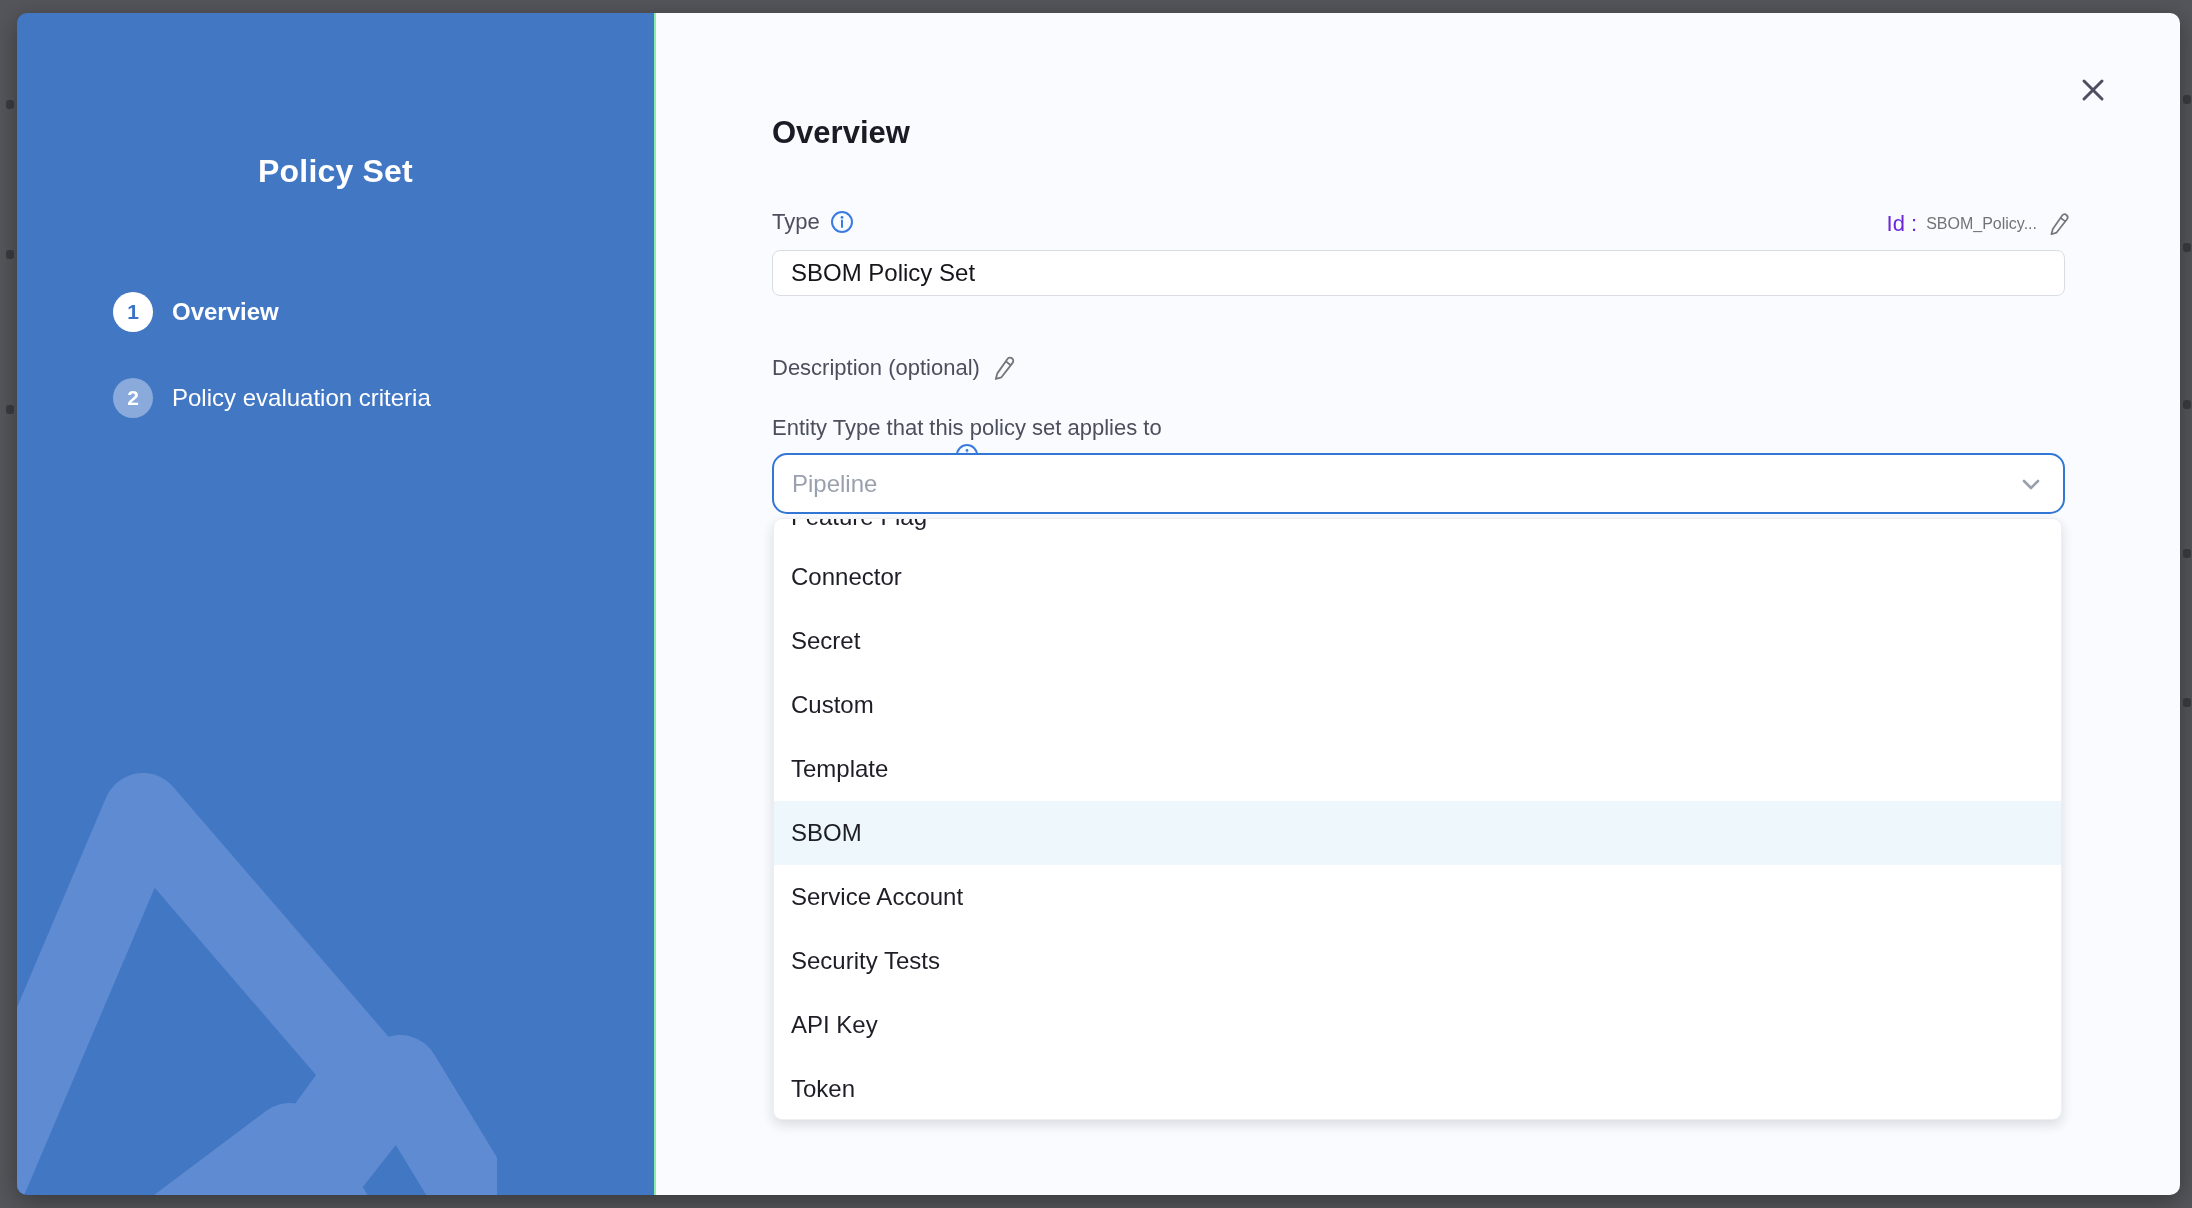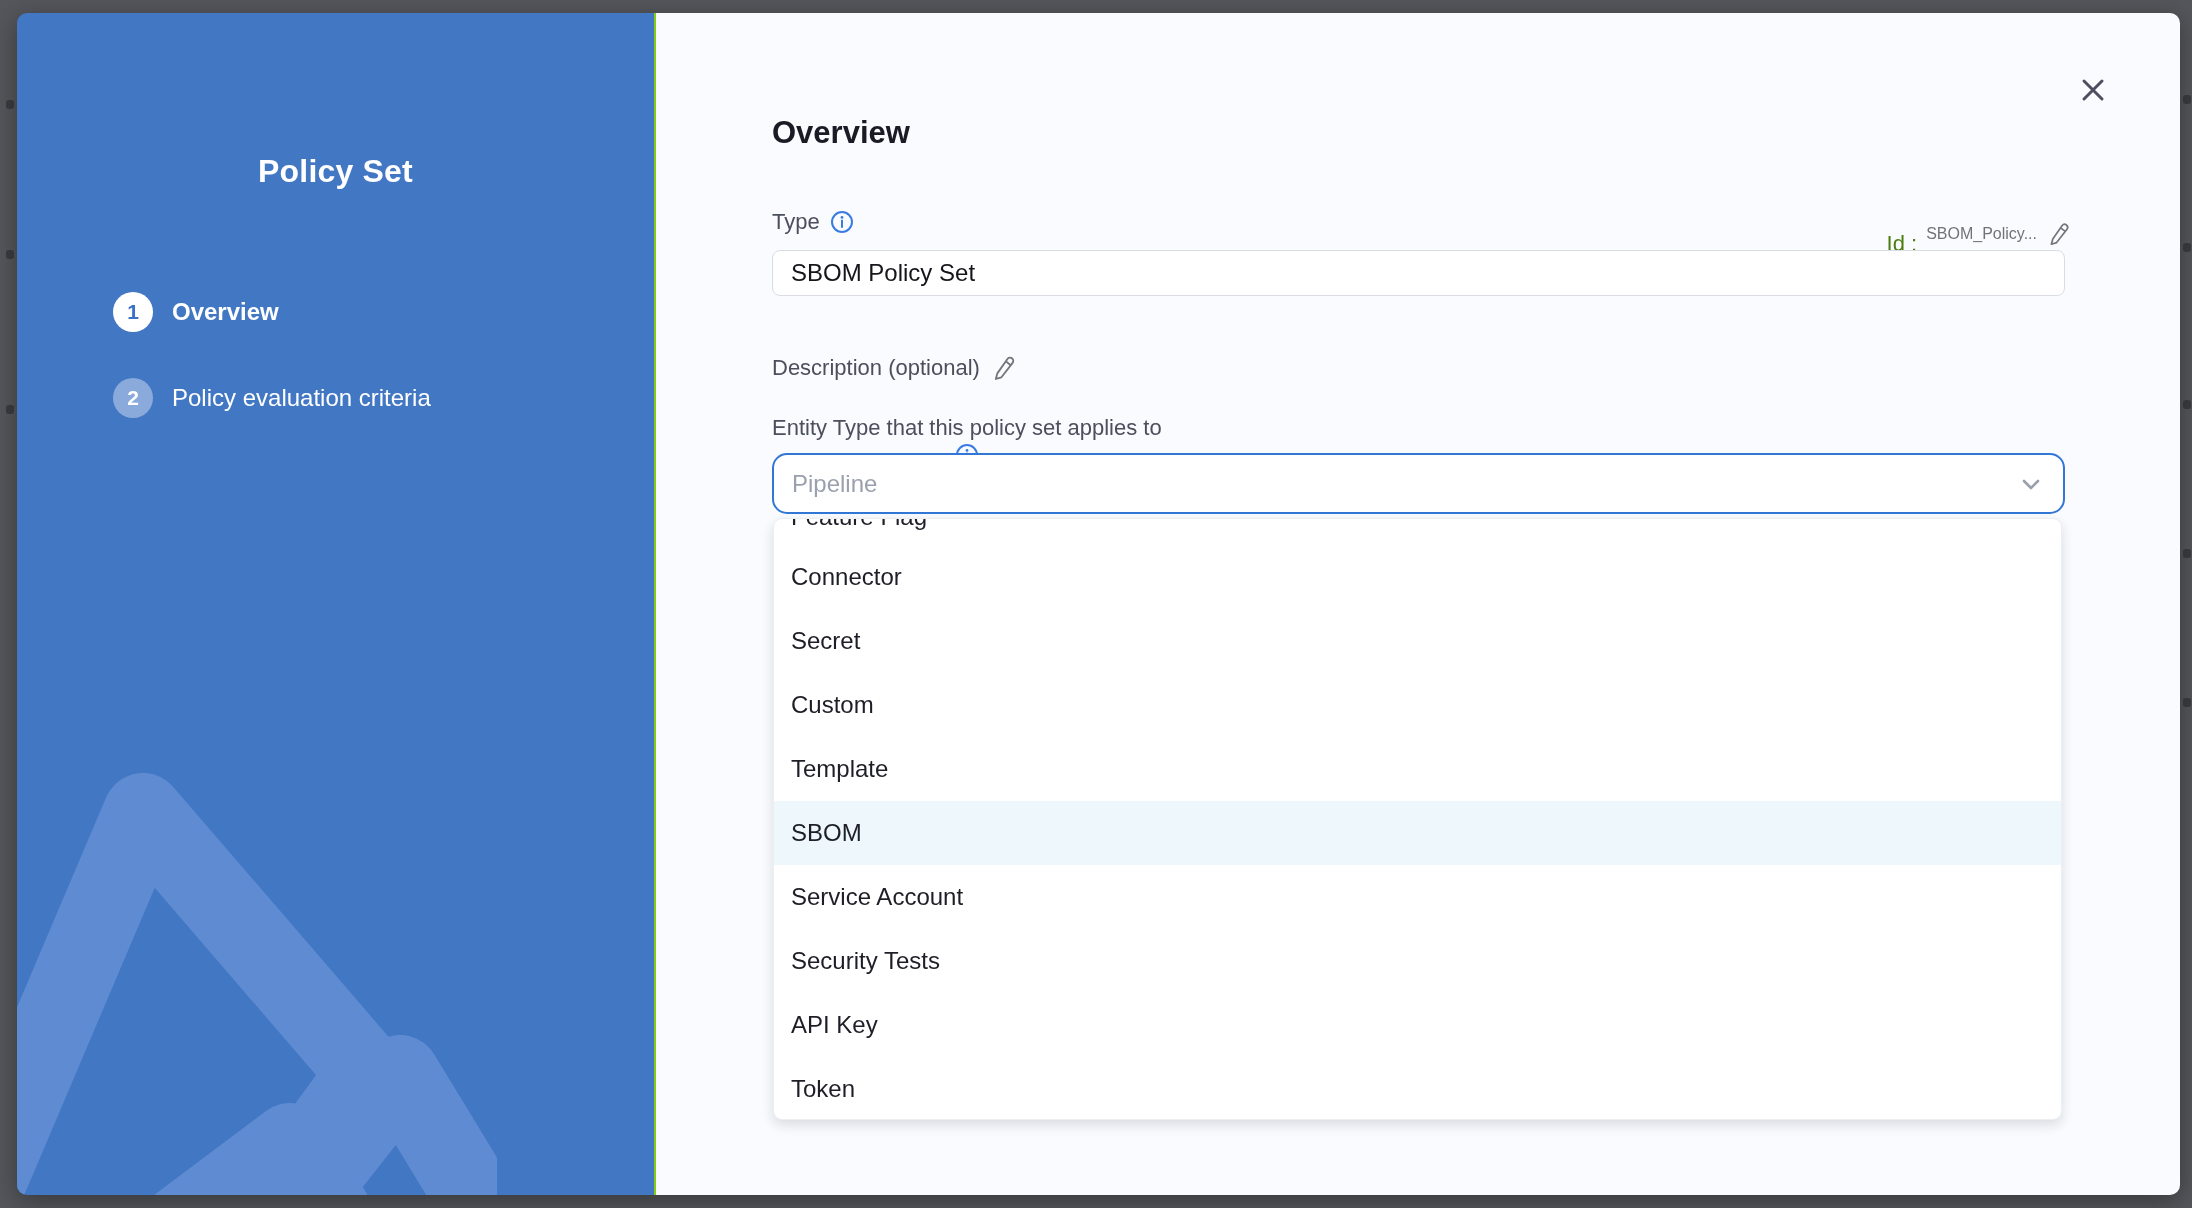--- a/index.html
+++ b/index.html
@@ -9,21 +9,21 @@
 
   
   .bg-mark { position:absolute; background:#3A3C41; border-radius:3px; width:8px; height:9px; }
 
   .modal { position:absolute; left:17px; top:13px; width:2163px; height:1182px;
            border-radius:10px; overflow:hidden; display:flex;
            box-shadow:0 6px 24px rgba(0,0,0,.35); }
 
   
   .sidebar { position:relative; width:639px; background:#4277C4; overflow:hidden;
-             border-right:2px solid #84cc16; flex:0 0 auto; }
+             border-right:2px solid #86efac; flex:0 0 auto; }
   .sidebar-title { position:absolute; top:140px; left:0; width:100%; text-align:center;
                    color:#FFFFFF; font-size:32px; font-weight:bold; letter-spacing:.2px; }
   .step { position:absolute; left:96px; display:flex; align-items:center; gap:19px; }
   .step-circle { width:40px; height:40px; border-radius:50%; display:flex; align-items:center;
                  justify-content:center; font-size:21px; font-weight:bold; flex:0 0 auto; }
   .step.active .step-circle { background:#FFFFFF; color:#3B72C8; }
   .step.inactive .step-circle { background:rgba(255,255,255,0.38); color:#FFFFFF; }
   .step-label { color:#FFFFFF; font-size:24px; }
   .step.active .step-label { font-weight:bold; }
   .watermark { position:absolute; left:-120px; top:760px; width:600px; height:450px; }
@@ -35,21 +35,21 @@
   .content-heading { position:absolute; top:102px; left:116px; font-size:31px;
                      font-weight:600; color:#1B1B25; }
 
   .field-label-row { position:absolute; left:116px; display:flex; align-items:center; gap:10px; }
   .field-label { font-size:22px; color:#4C4F5C; }
   .row-name { top:196px; }
   .row-desc { top:341px; }
   .row-entity { top:402px;flex-direction:column; }
 
   .id-row { position:absolute; top:198px; right:108px; display:flex; align-items:center; gap:9px; }
-  .id-prefix { font-size:22px; color:#4d7c0f;margin-top:20px; }
+  .id-prefix { font-size:22px; color:#6d28d9; }
   .id-link { font-size:16px; color:#737373; cursor:pointer; }
 
   .name-input { position:absolute; top:237px; left:116px; width:1293px; height:46px;
                 background:#FFFFFF; border:1.5px solid #D9DCE3; border-radius:8px;
                 font-size:24px; color:#15151B; padding:0 18px;
                 font-family:"Liberation Sans", sans-serif; outline:none; }
 
   .select-box { position:absolute; top:440px; left:116px; width:1293px; height:61px;
                 background:#FFFFFF; border:2px solid #3277D5; border-radius:15px;
                 display:flex; align-items:center; padding:16px 18px; cursor:pointer; }

